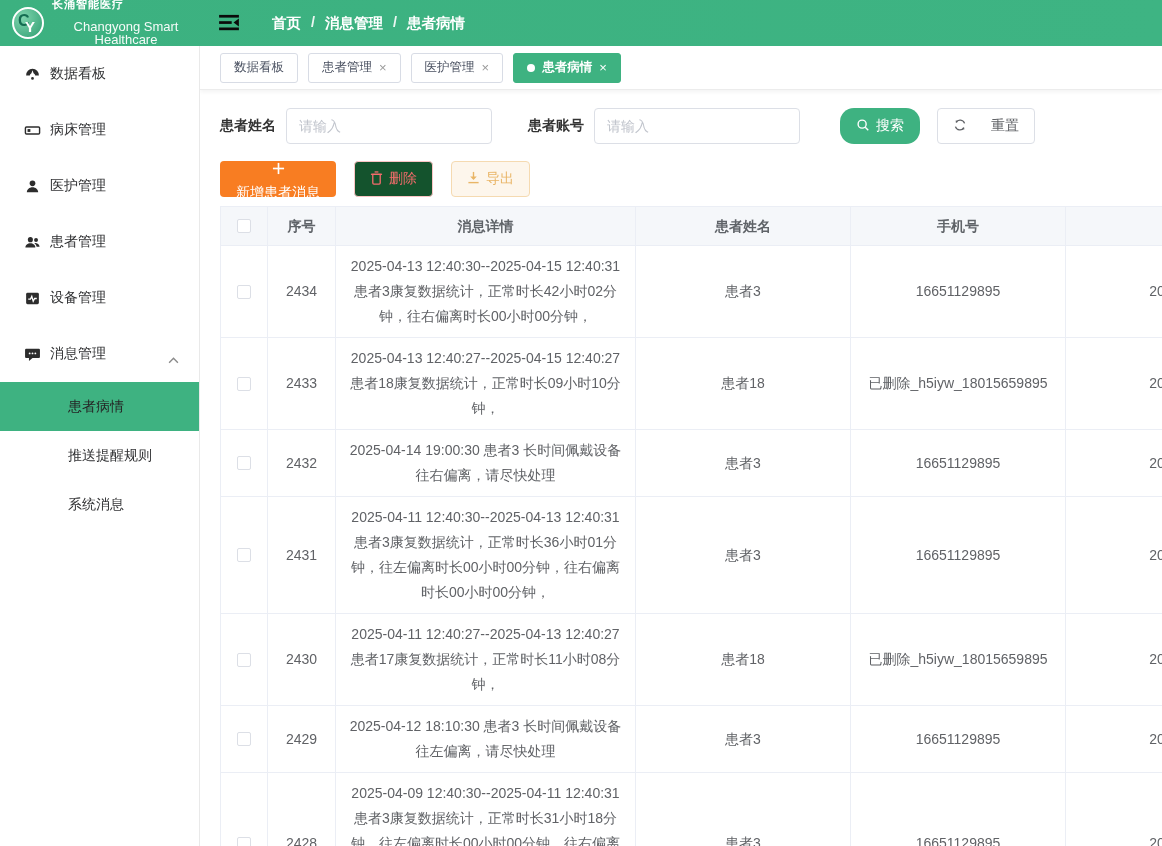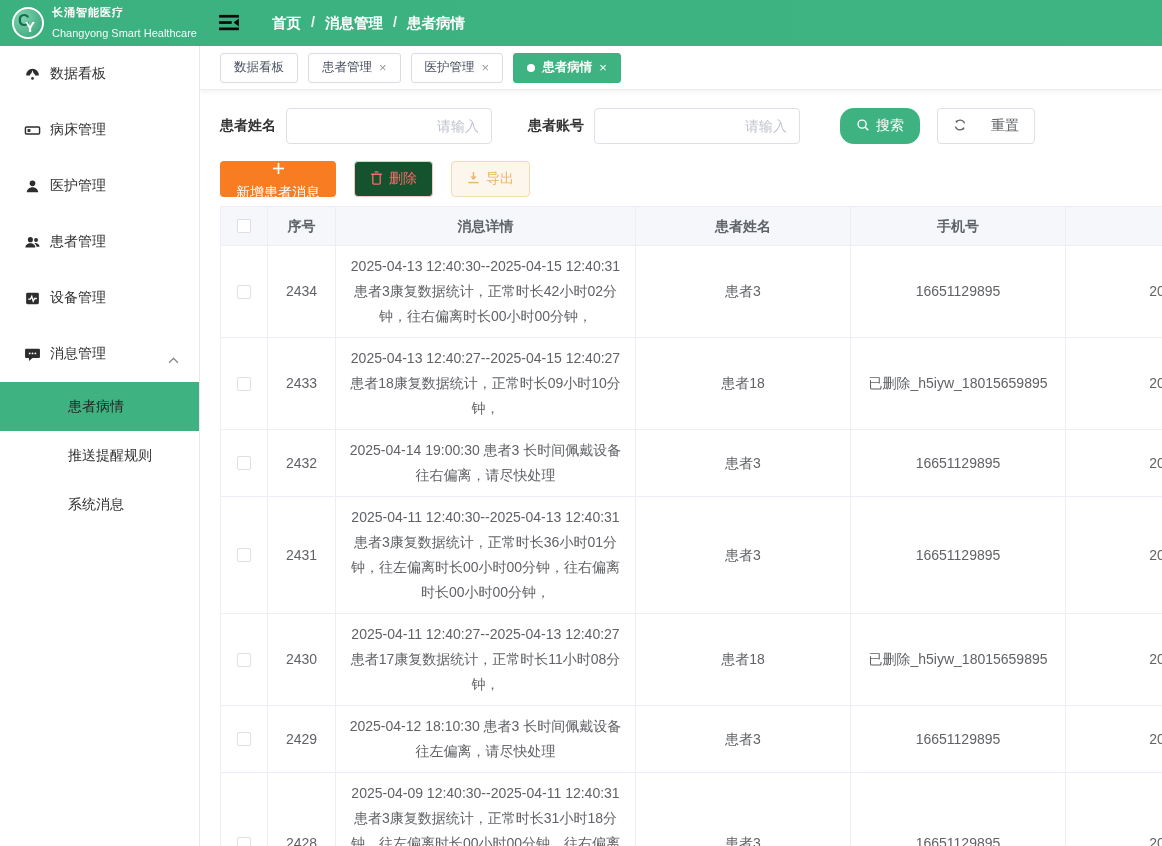--- a/index.html
+++ b/index.html
@@ -9,21 +9,21 @@
   
   .header { position:fixed; top:0; left:0; width:1162px; height:46px;
     background:linear-gradient(90deg,#3cb180,#3eb483); display:flex; align-items:center; z-index:30; }
   .brand { width:200px; height:46px; display:flex; align-items:center; padding-left:12px; }
   .logo-circle { width:32px; height:32px; border-radius:50%; border:2px solid #fff;
     background:radial-gradient(circle at 30% 30%,#7fd4ae,#2f9e71); position:relative; flex:0 0 auto; }
   .logo-c { position:absolute; left:4px; top:3px; font-size:16px; font-weight:bold; color:#156d52; }
   .logo-y { position:absolute; left:11px; top:9px; font-size:15px; font-weight:bold; color:#fff; }
   .brand-text { margin-left:8px; color:#fff; line-height:1.05; }
   .brand-title { font-size:11px; font-weight:bold; letter-spacing:1px; }
-  .brand-sub { font-size:11px; opacity:.95; margin-top:9px; }
+  .brand-sub { font-size:13px; opacity:.95; margin-top:9px;text-align:center; }
   .collapse-btn { margin-left:18px; width:22px; height:18px; cursor:pointer; color:#0b0b0b; }
   .breadcrumb { display:flex; align-items:flex-start; margin-left:32px; color:#fff;
     font-size:14.5px; font-weight:bold; gap:10px; }
   .crumb-sep { opacity:.9; font-weight:bold; }
 
   
   .sidebar { position:fixed; top:46px; left:0; width:200px; height:800px; background:#fff;
     border-right:1px solid #e9e9e9; z-index:20; }
   .menu-item { height:56px; display:flex; align-items:center; padding-left:24px;
     color:#303133; font-size:14px; cursor:pointer; }
@@ -44,21 +44,21 @@
     color:#495060; cursor:pointer; }
   .tab .tab-close { color:#9a9a9a; font-size:13px; }
   .tab.active { background:#3eb281; border-color:#3eb281; color:#fff; font-weight:bold; }
   .tab.active .tab-dot { width:8px; height:8px; border-radius:50%; background:#fff; }
   .tab.active .tab-close { color:#fff; font-weight:normal; }
 
   .filters { display:flex; align-items:center; margin:18px 0 0 20px; }
   .filter-label { font-size:14px; font-weight:bold; color:#333; margin-right:10px; }
   .filter-input { width:206px; height:36px; border:1px solid #dcdfe6; border-radius:4px;
     padding:0 12px; font-size:14px; color:#737373; outline:none;
-    font-family:"Liberation Sans","DejaVu Sans",sans-serif;text-align:right; }
+    font-family:"Liberation Sans","DejaVu Sans",sans-serif; }
   .filter-input::placeholder { color:#c0c4cc; }
   .gap-group { margin-left:36px; }
   .btn { height:36px; border-radius:4px; border:1px solid transparent; font-size:14px;
     display:inline-flex; align-items:center; gap:6px; padding:0 15px; cursor:pointer;
     font-family:"Liberation Sans","DejaVu Sans",sans-serif; }
   .btn-search { background:#3eb281; color:#fff; margin-left:40px;border-radius:14px; }
   .btn-reset { background:#fff; border-color:#dcdfe6; color:#606266; margin-left:17px;gap:24px; }
   .btn svg { flex:0 0 auto; }
 
   .actions { display:flex; align-items:center; margin:17px 0 0 20px; }

